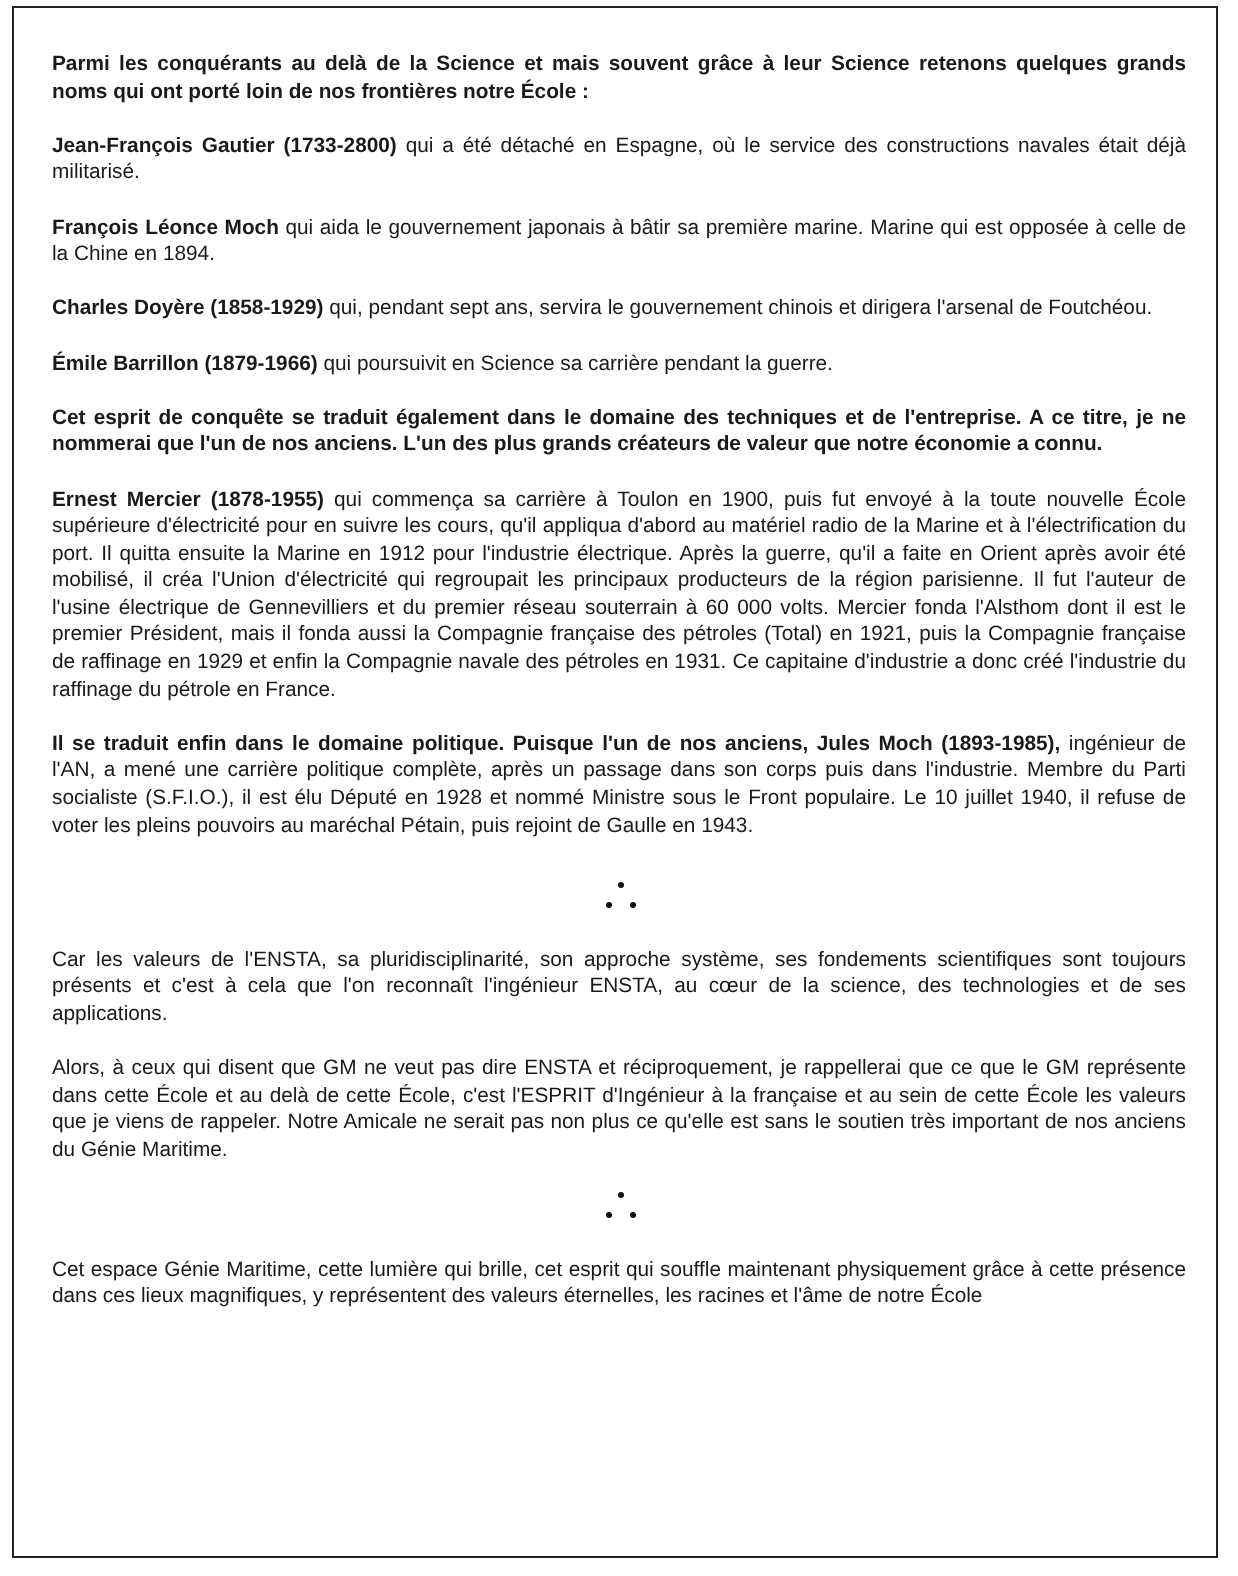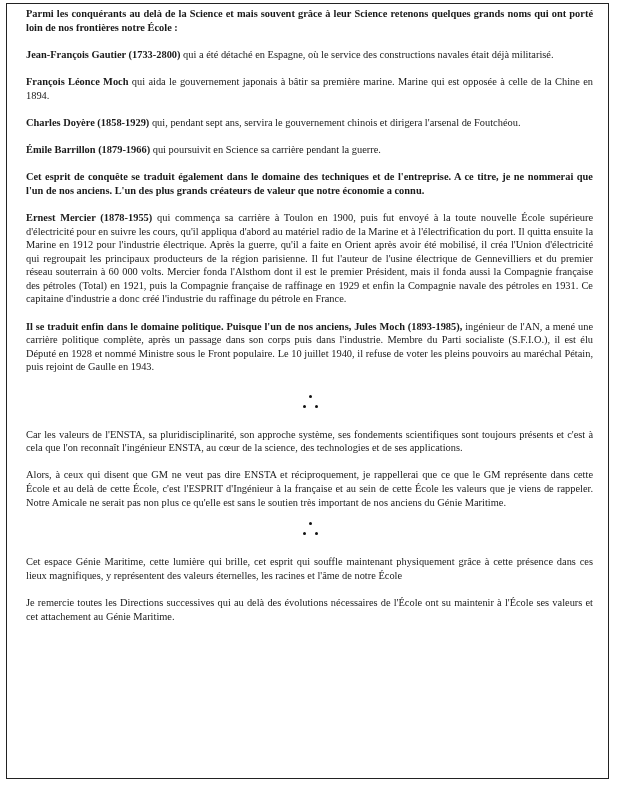--- a/index.html
+++ b/index.html
@@ -2,22 +2,22 @@
 <html><head>
 <meta charset="utf-8">
 <style>
   html, body { margin: 0; padding: 0; background: #ffffff; }
   body { width: 619px; height: 788px; position: relative; overflow: hidden; }
   .frame {
     position: absolute; left: 6px; top: 3px; width: 603px; height: 776px;
     border: 1.5px solid #222; background: #fff; box-sizing: border-box;
   }
   .content {
-    position: absolute; left: 26px; top: 7px; width: 567px;
-    font-family: Liberation Serif, serif; font-size: 10.4px; line-height: 13.6px;
+    position: absolute; left: 26px; top: 26px; width: 567px;
+    font-family: Liberation Sans, sans-serif; font-size: 10.4px; line-height: 13.6px;
     color: #1a1a1a; text-align: justify;
   }
   p { margin: 0 0 13.6px 0; }
   .bold { font-weight: bold; }
   .dinkus { position: relative; height: 40px; margin: 0 0 0 0; }
   .dinkus span { position: absolute; width: 3px; height: 3px; background: #111; border-radius: 50%; }
   .d1 { left: 283px; top: 7px; }
   .d2 { left: 277px; top: 17px; }
   .d3 { left: 289px; top: 17px; }
 </style>
@@ -49,14 +49,13 @@
   <p>Car les valeurs de l'ENSTA, sa pluridisciplinarité, son approche système, ses fondements scientifiques sont toujours présents et c'est à cela que l'on reconnaît l'ingénieur ENSTA, au cœur de la science, des technologies et de ses applications.</p>
   <p style="margin-bottom:6px">Alors, à ceux qui disent que GM ne veut pas dire ENSTA et réciproquement, je rappellerai que ce que le GM représente dans cette École et au delà de cette École, c'est l'ESPRIT d'Ingénieur à la française et au sein de cette École les valeurs que je viens de rappeler. Notre Amicale ne serait pas non plus ce qu'elle est sans le soutien très important de nos anciens du Génie Maritime.</p>
 
   <div class="dinkus">
     <span class="d1"></span>
     <span class="d2"></span>
     <span class="d3"></span>
   </div>
 
   <p>Cet espace Génie Maritime, cette lumière qui brille, cet esprit qui souffle maintenant physiquement grâce à cette présence dans ces lieux magnifiques, y représentent des valeurs éternelles, les racines et l'âme de notre École</p>
-  <p>Je remercie toutes les Directions successives qui au delà des évolutions nécessaires de l'École ont su maintenir à l'École ses valeurs et cet attachement au Génie Maritime.</p>
 </div>
 
 </body></html>

